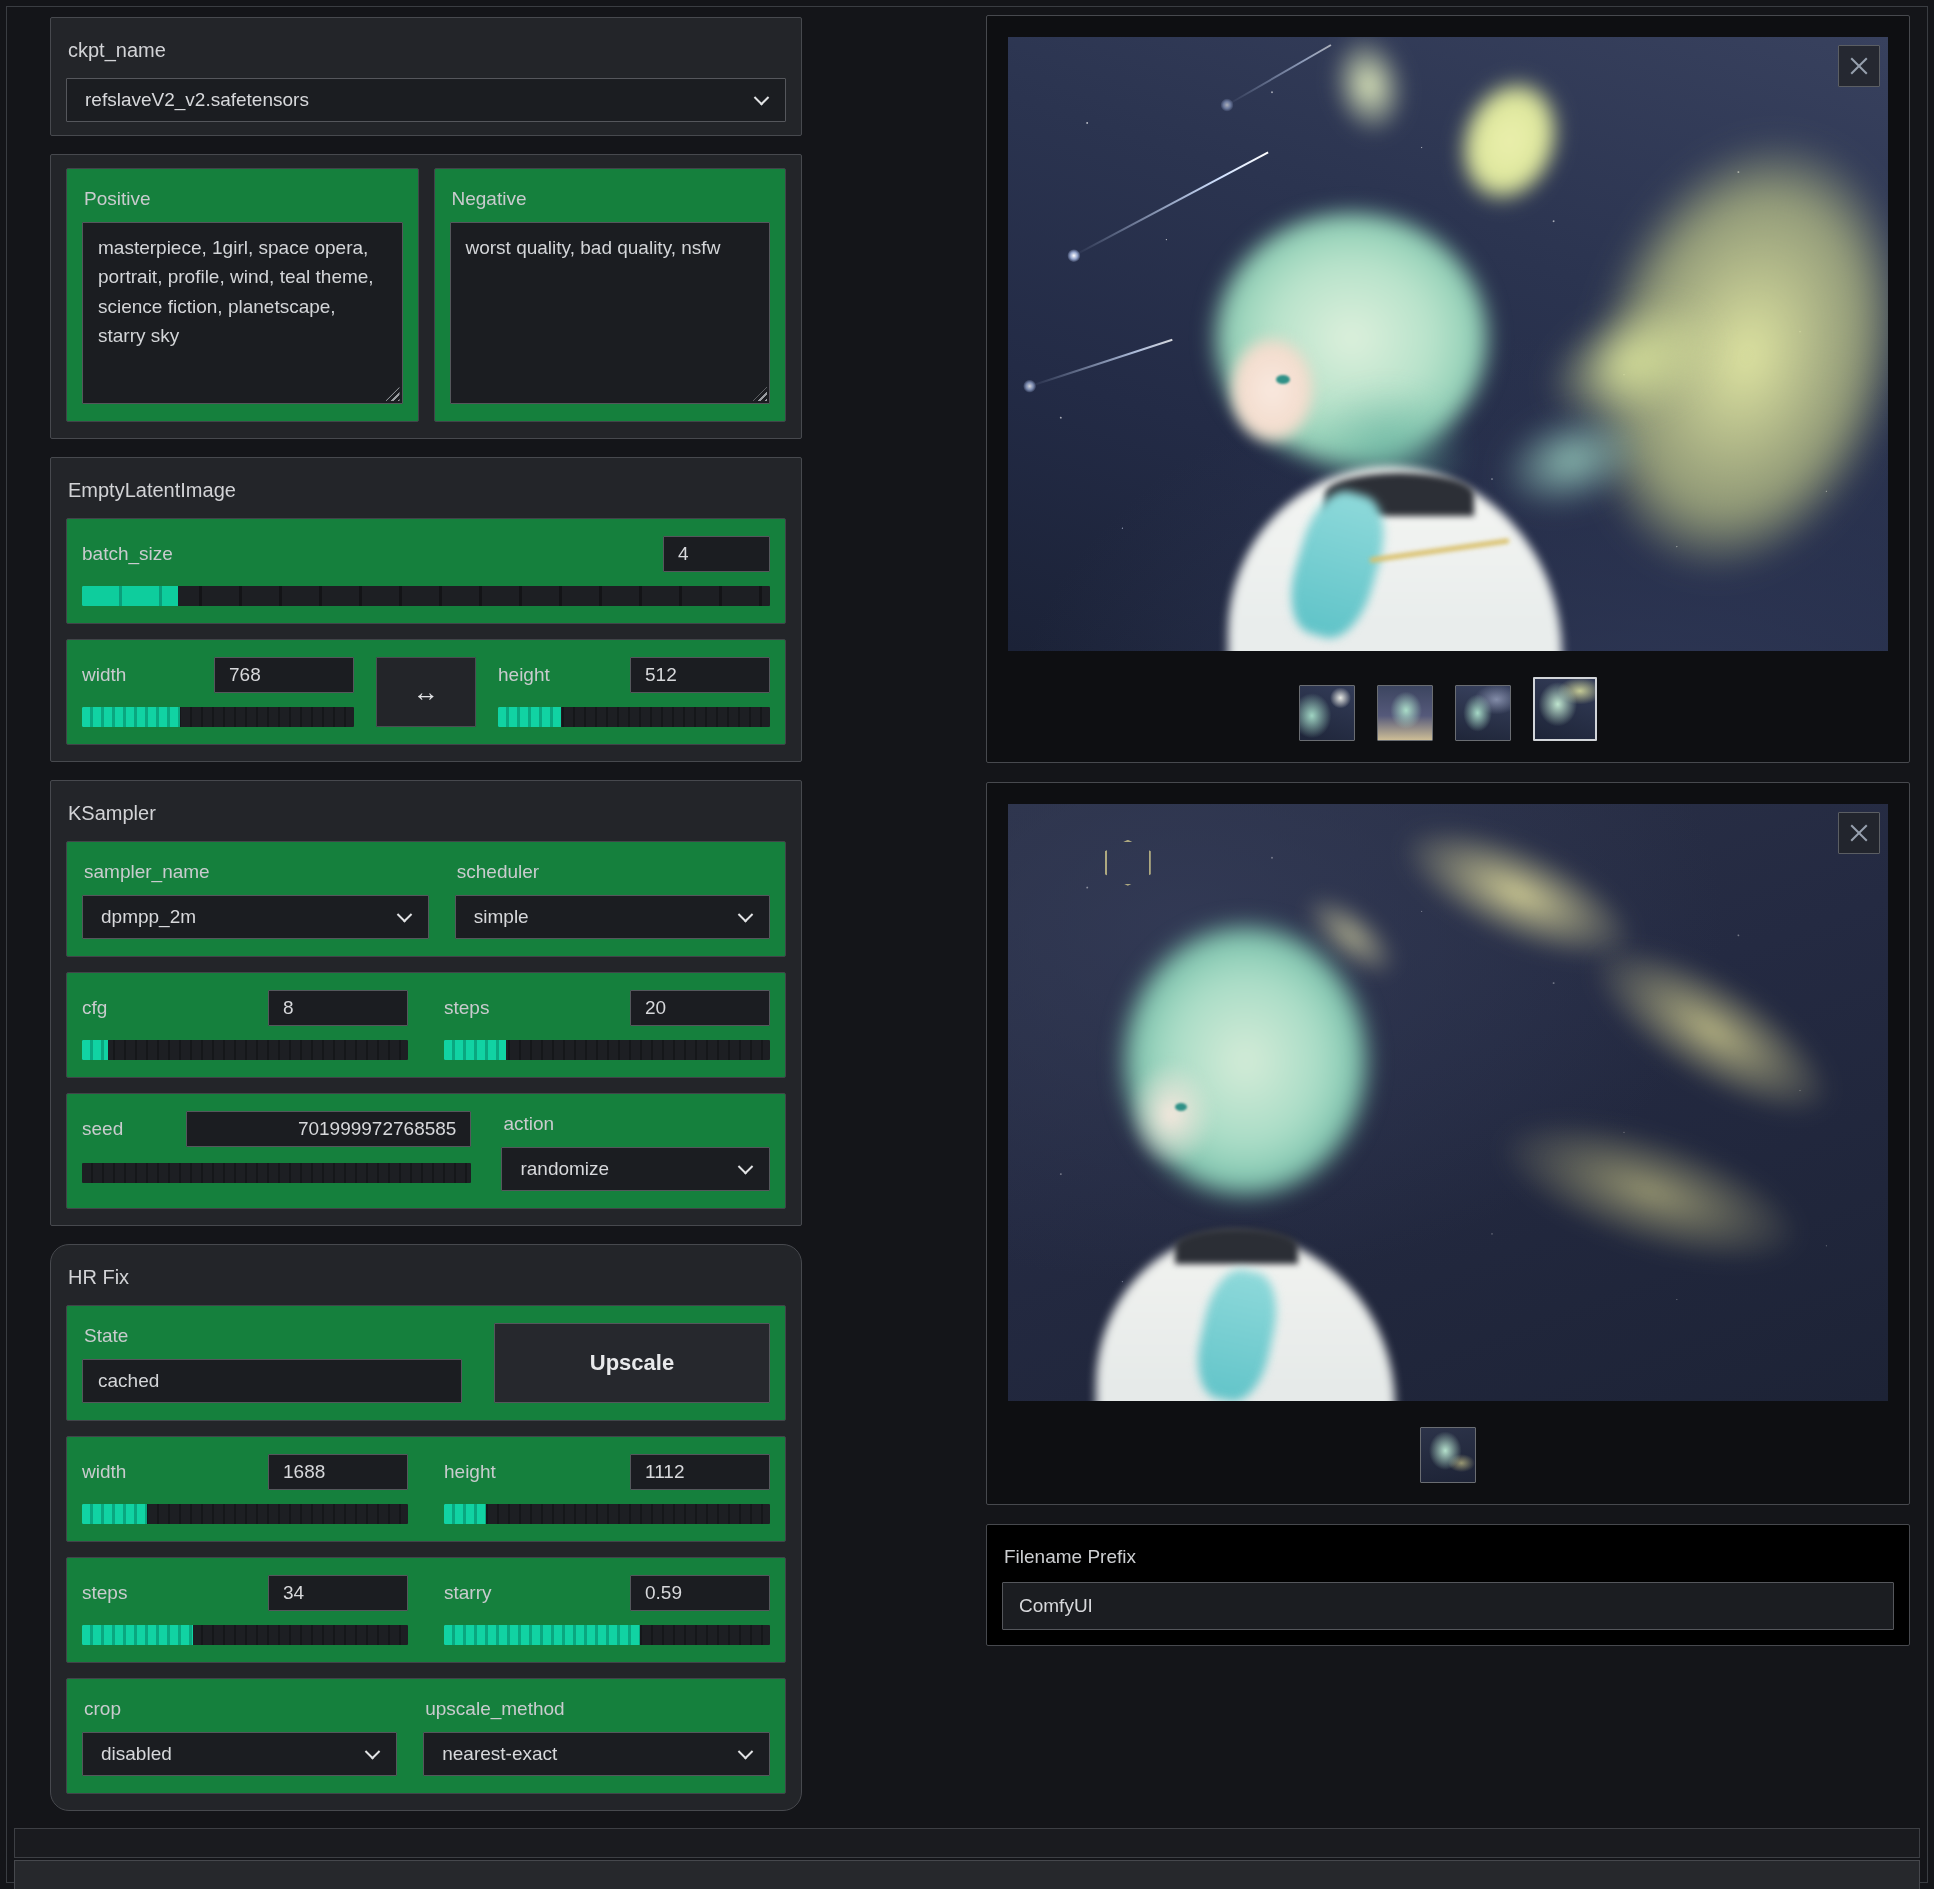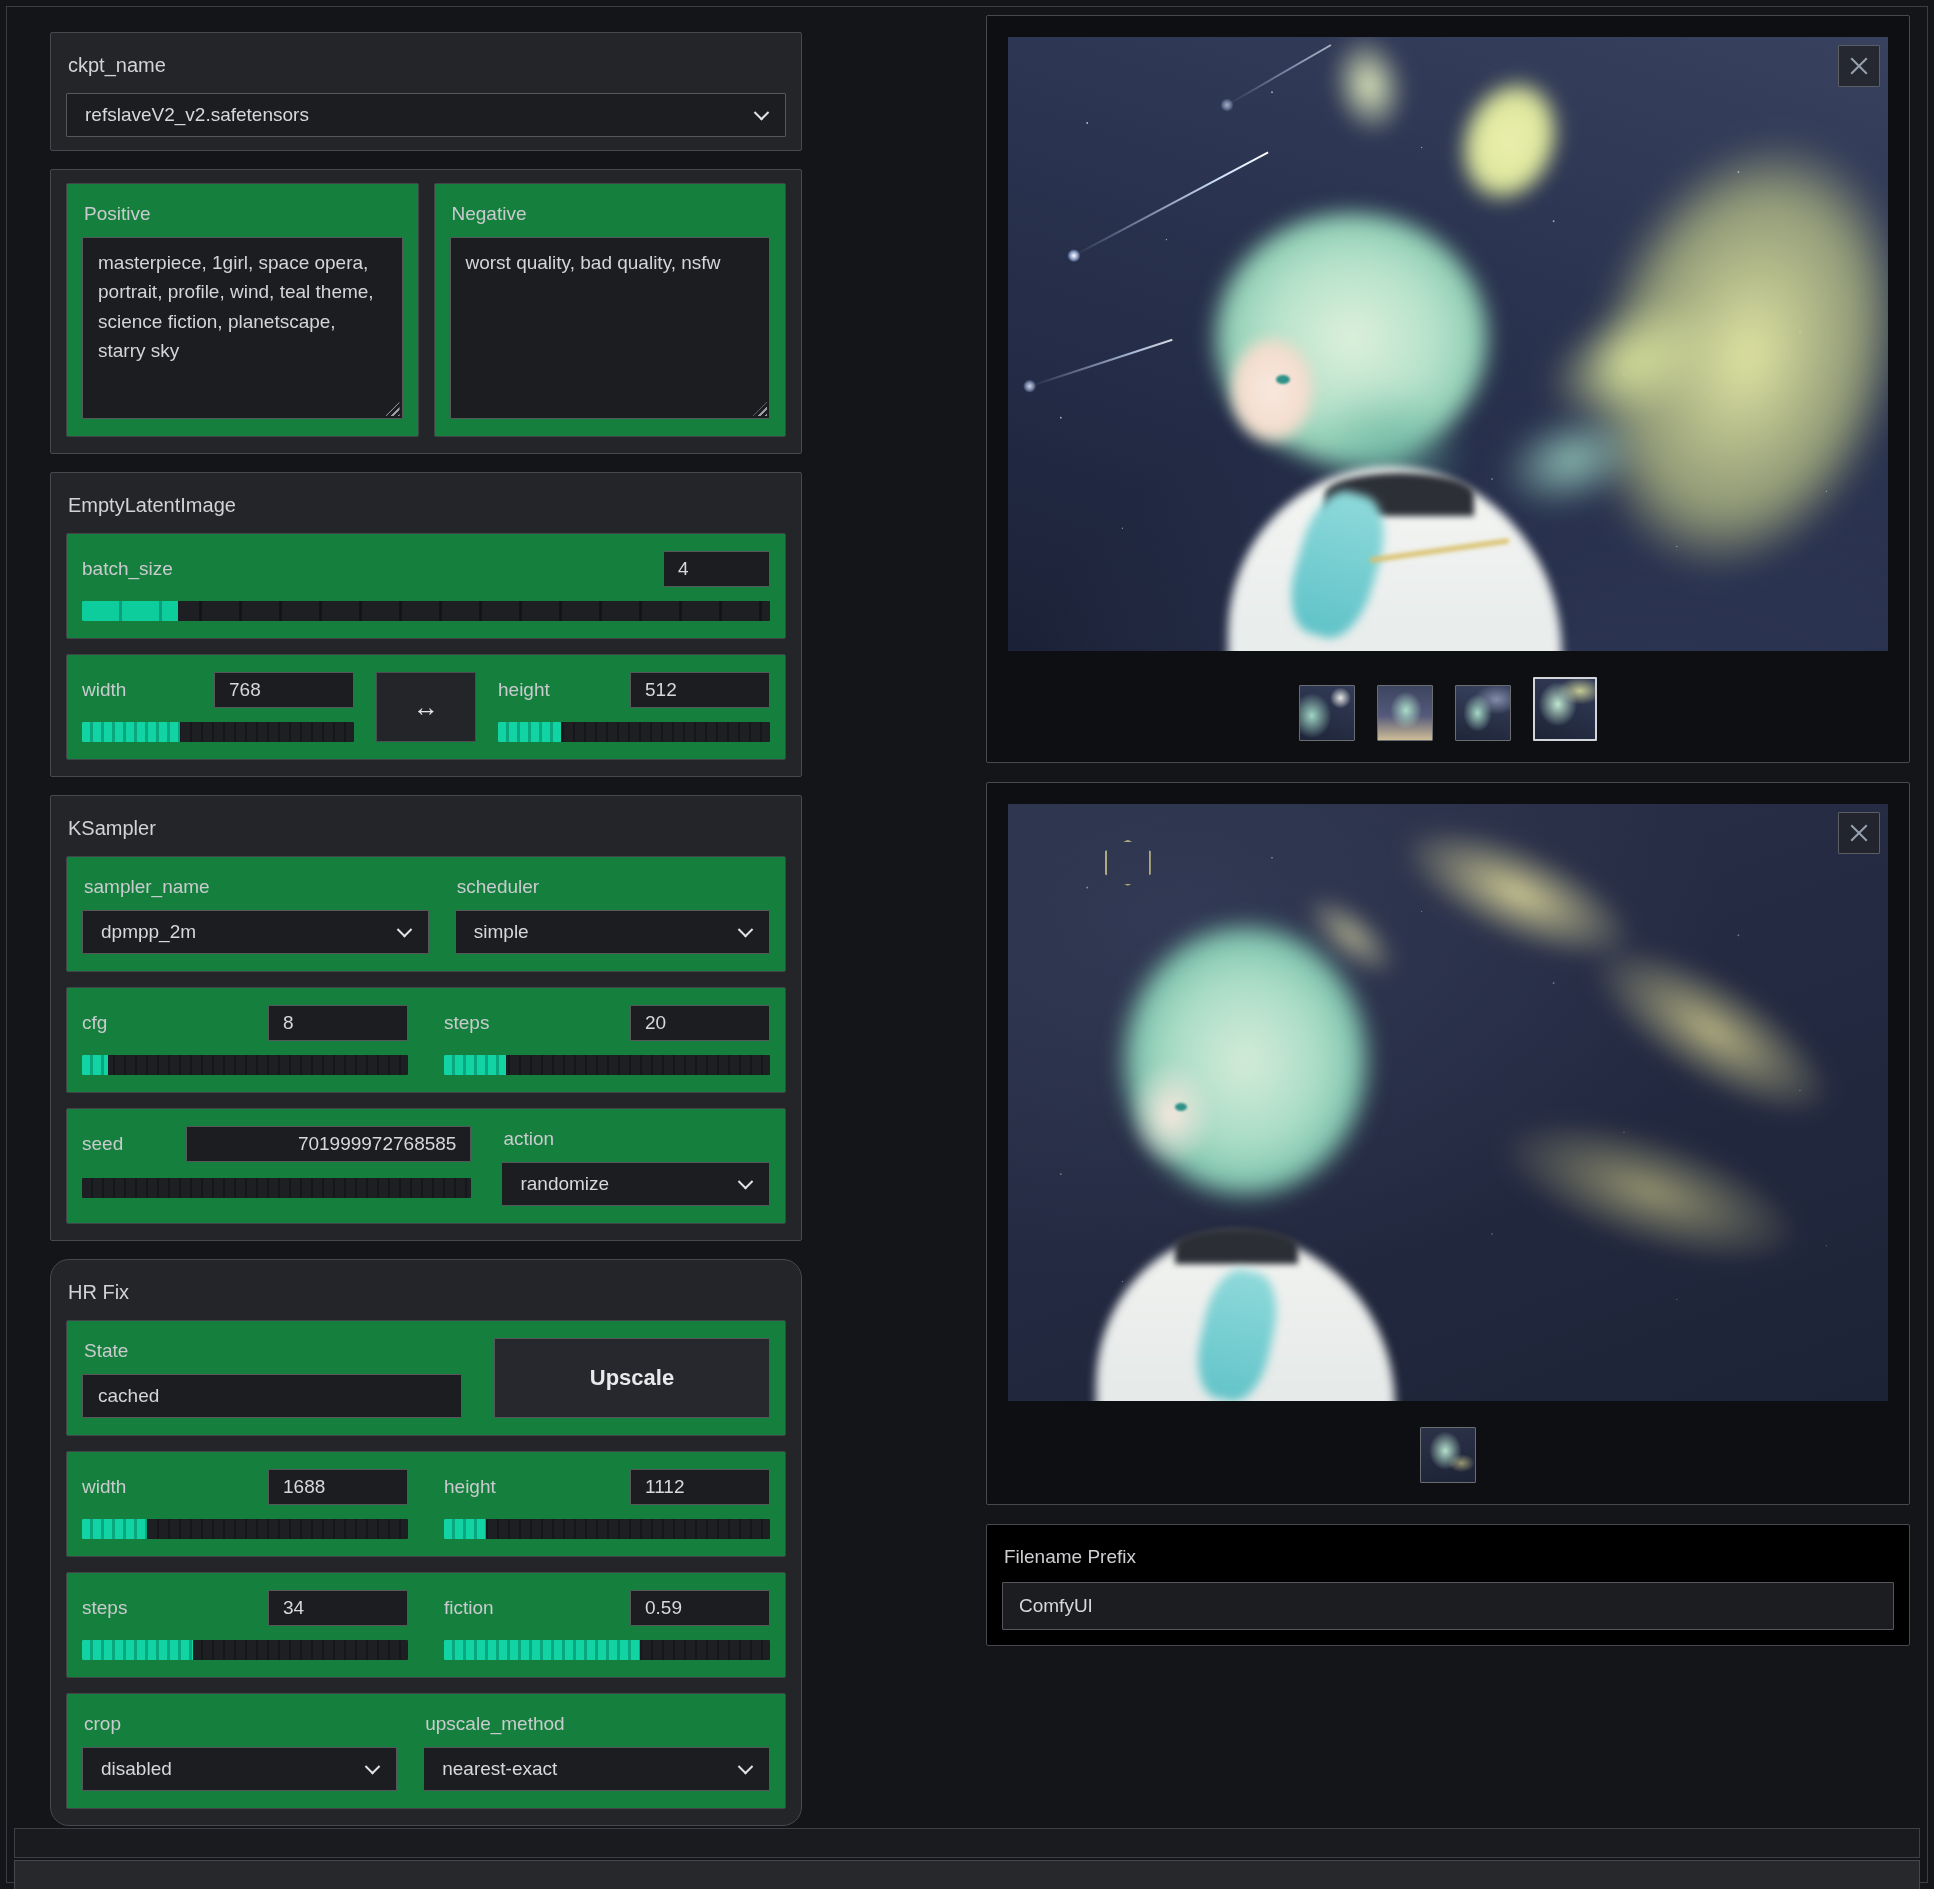--- a/index.html
+++ b/index.html
@@ -6,21 +6,21 @@
   html,body { margin:0; padding:0; }
   body {
     width:1934px; height:1889px; position:relative;
     background:#141519;
     font-family:"Liberation Sans", sans-serif;
     color:#cdced1; overflow:hidden;
   }
   .page-border { position:absolute; inset:6px; border:1px solid #3a3d42; pointer-events:none; }
 
   
-  .left-col  { position:absolute; left:50px;  top:32px; width:752px; }
+  .left-col  { position:absolute; left:50px;  top:17px; width:752px; }
   .right-col { position:absolute; left:986px; top:15px; width:924px; }
 
   
   .group { background:#232529; border:1px solid #47494e; border-radius:2px; padding:13px 15px; margin-bottom:18px; }
   .group-title { font-size:20px; color:#d2d3d6; margin:8px 2px 16px 2px; }
   .subbox { border:1px solid #414449; border-radius:2px; background:#15803d; padding:17px 15px; margin-bottom:15px; }
   .subbox:last-child { margin-bottom:3px; }
 
   .label { font-size:19px; color:#c9cbce; white-space:nowrap; }
   .wrow { display:flex; align-items:center; justify-content:space-between; gap:16px; }
@@ -402,21 +402,21 @@
           <div class="wrow">
             <span class="label">steps</span>
             <input class="numinput" value="34" style="">
           </div>
           <div class="slider">
             <div class="fill" style="width: 34%;"></div>
           </div>
         </div>
         <div class="widget">
           <div class="wrow">
-            <span class="label">fiction</span>
+            <span class="label">starry</span>
             <input class="numinput" value="0.59" style="">
           </div>
           <div class="slider">
             <div class="fill" style="width: 60%;"></div>
           </div>
         </div>
       </div>
     </div>
 
     <div class="subbox">

